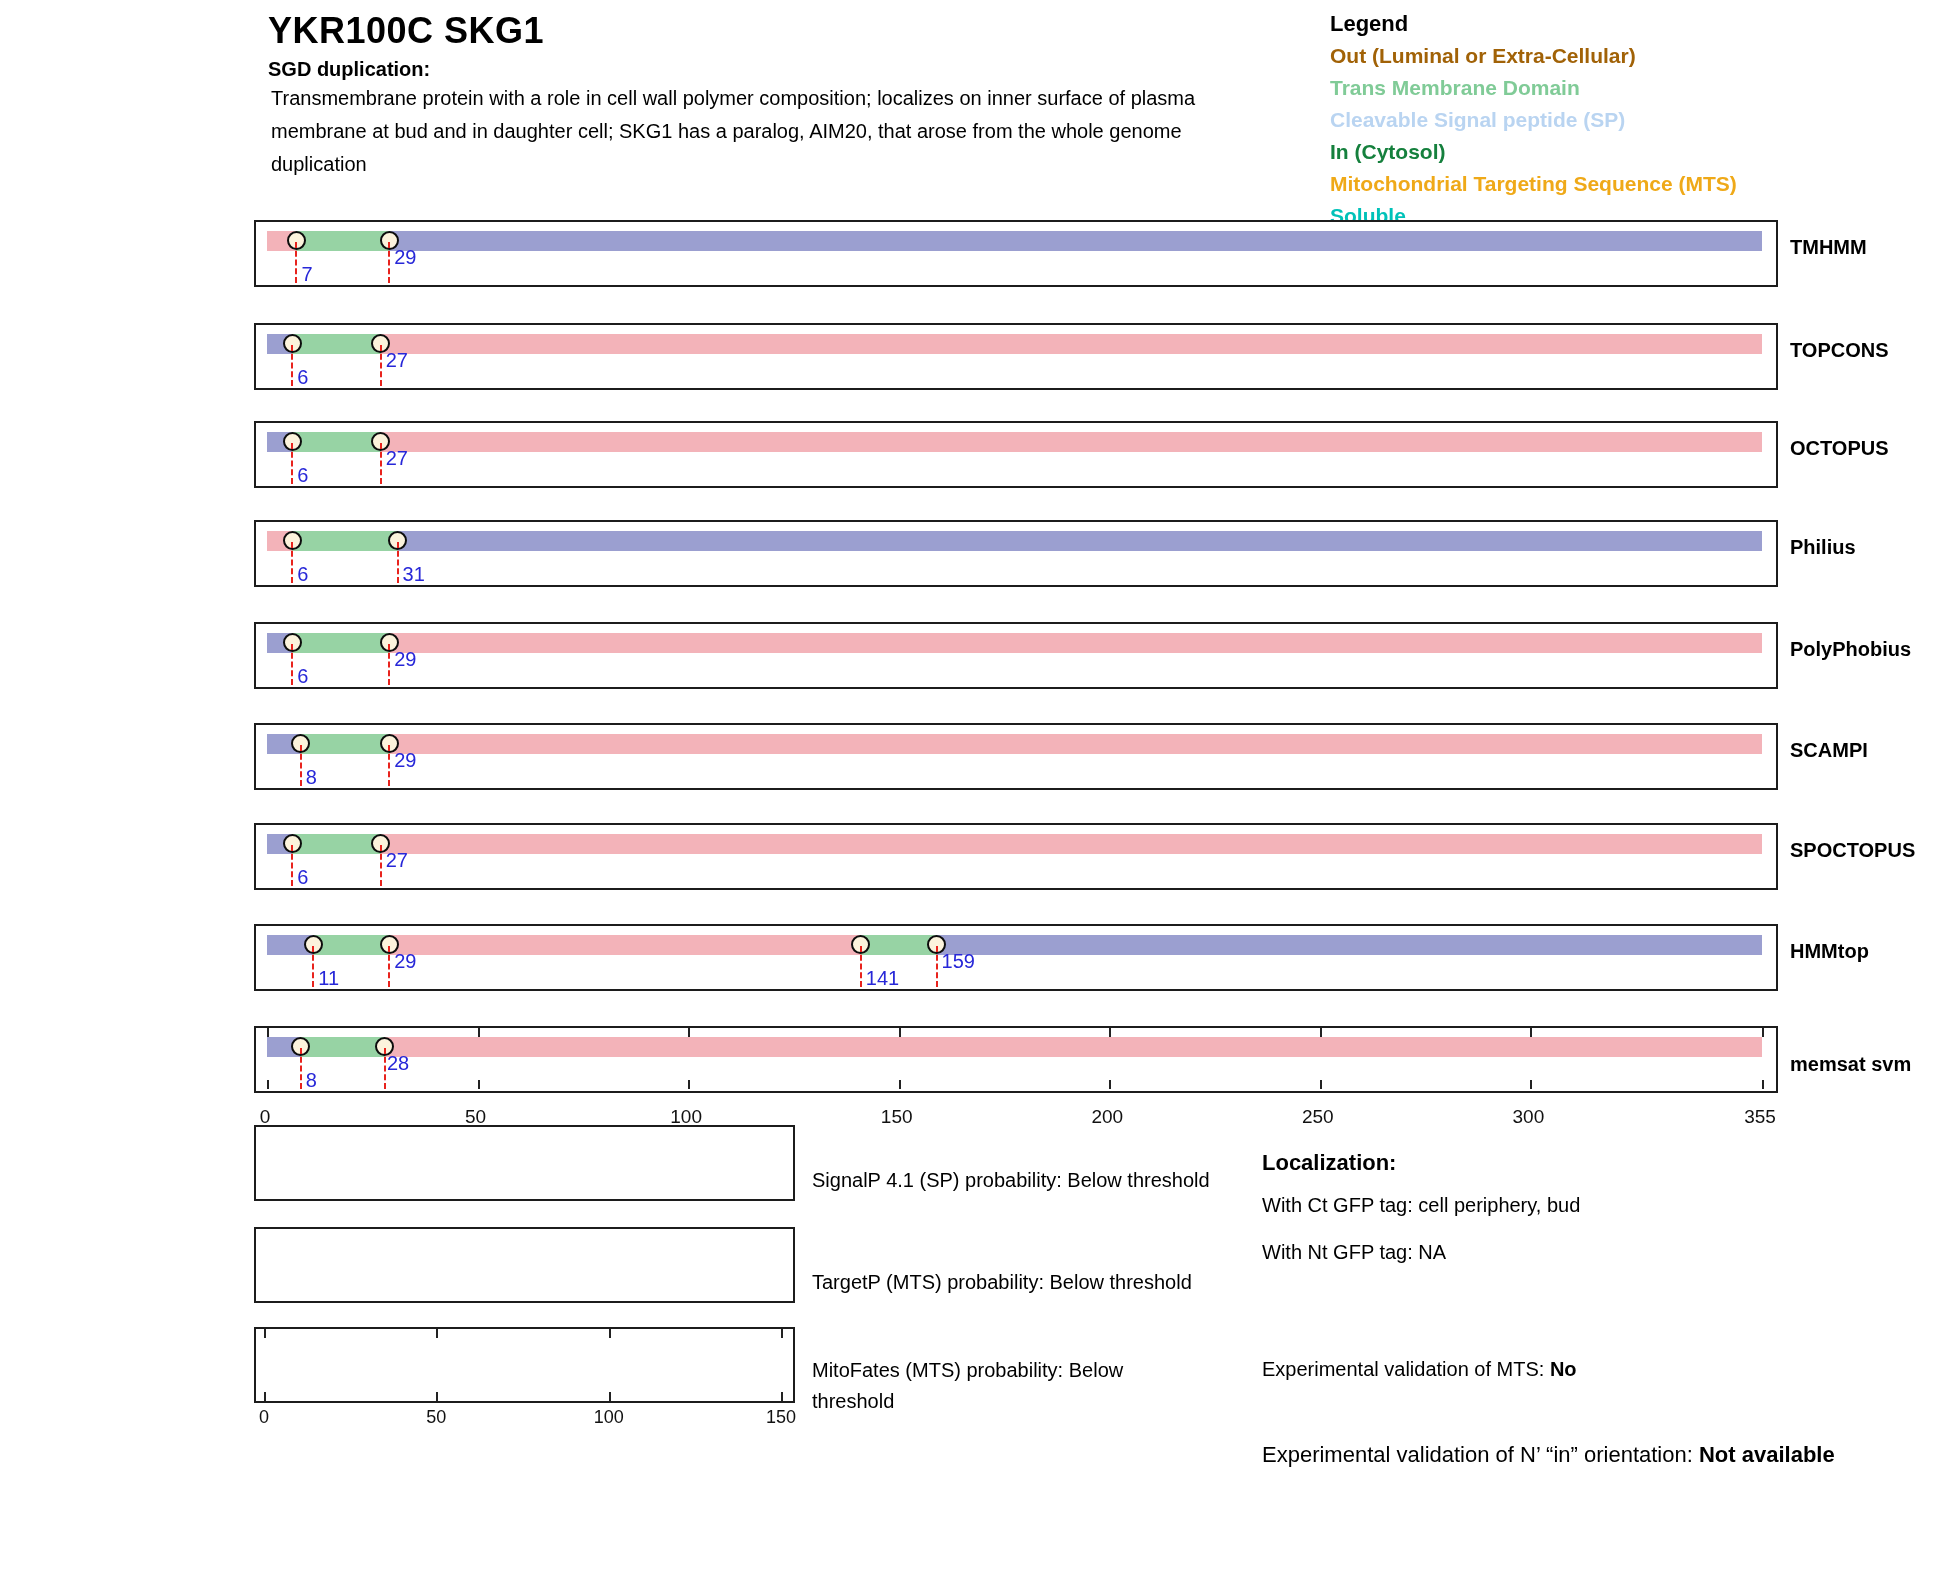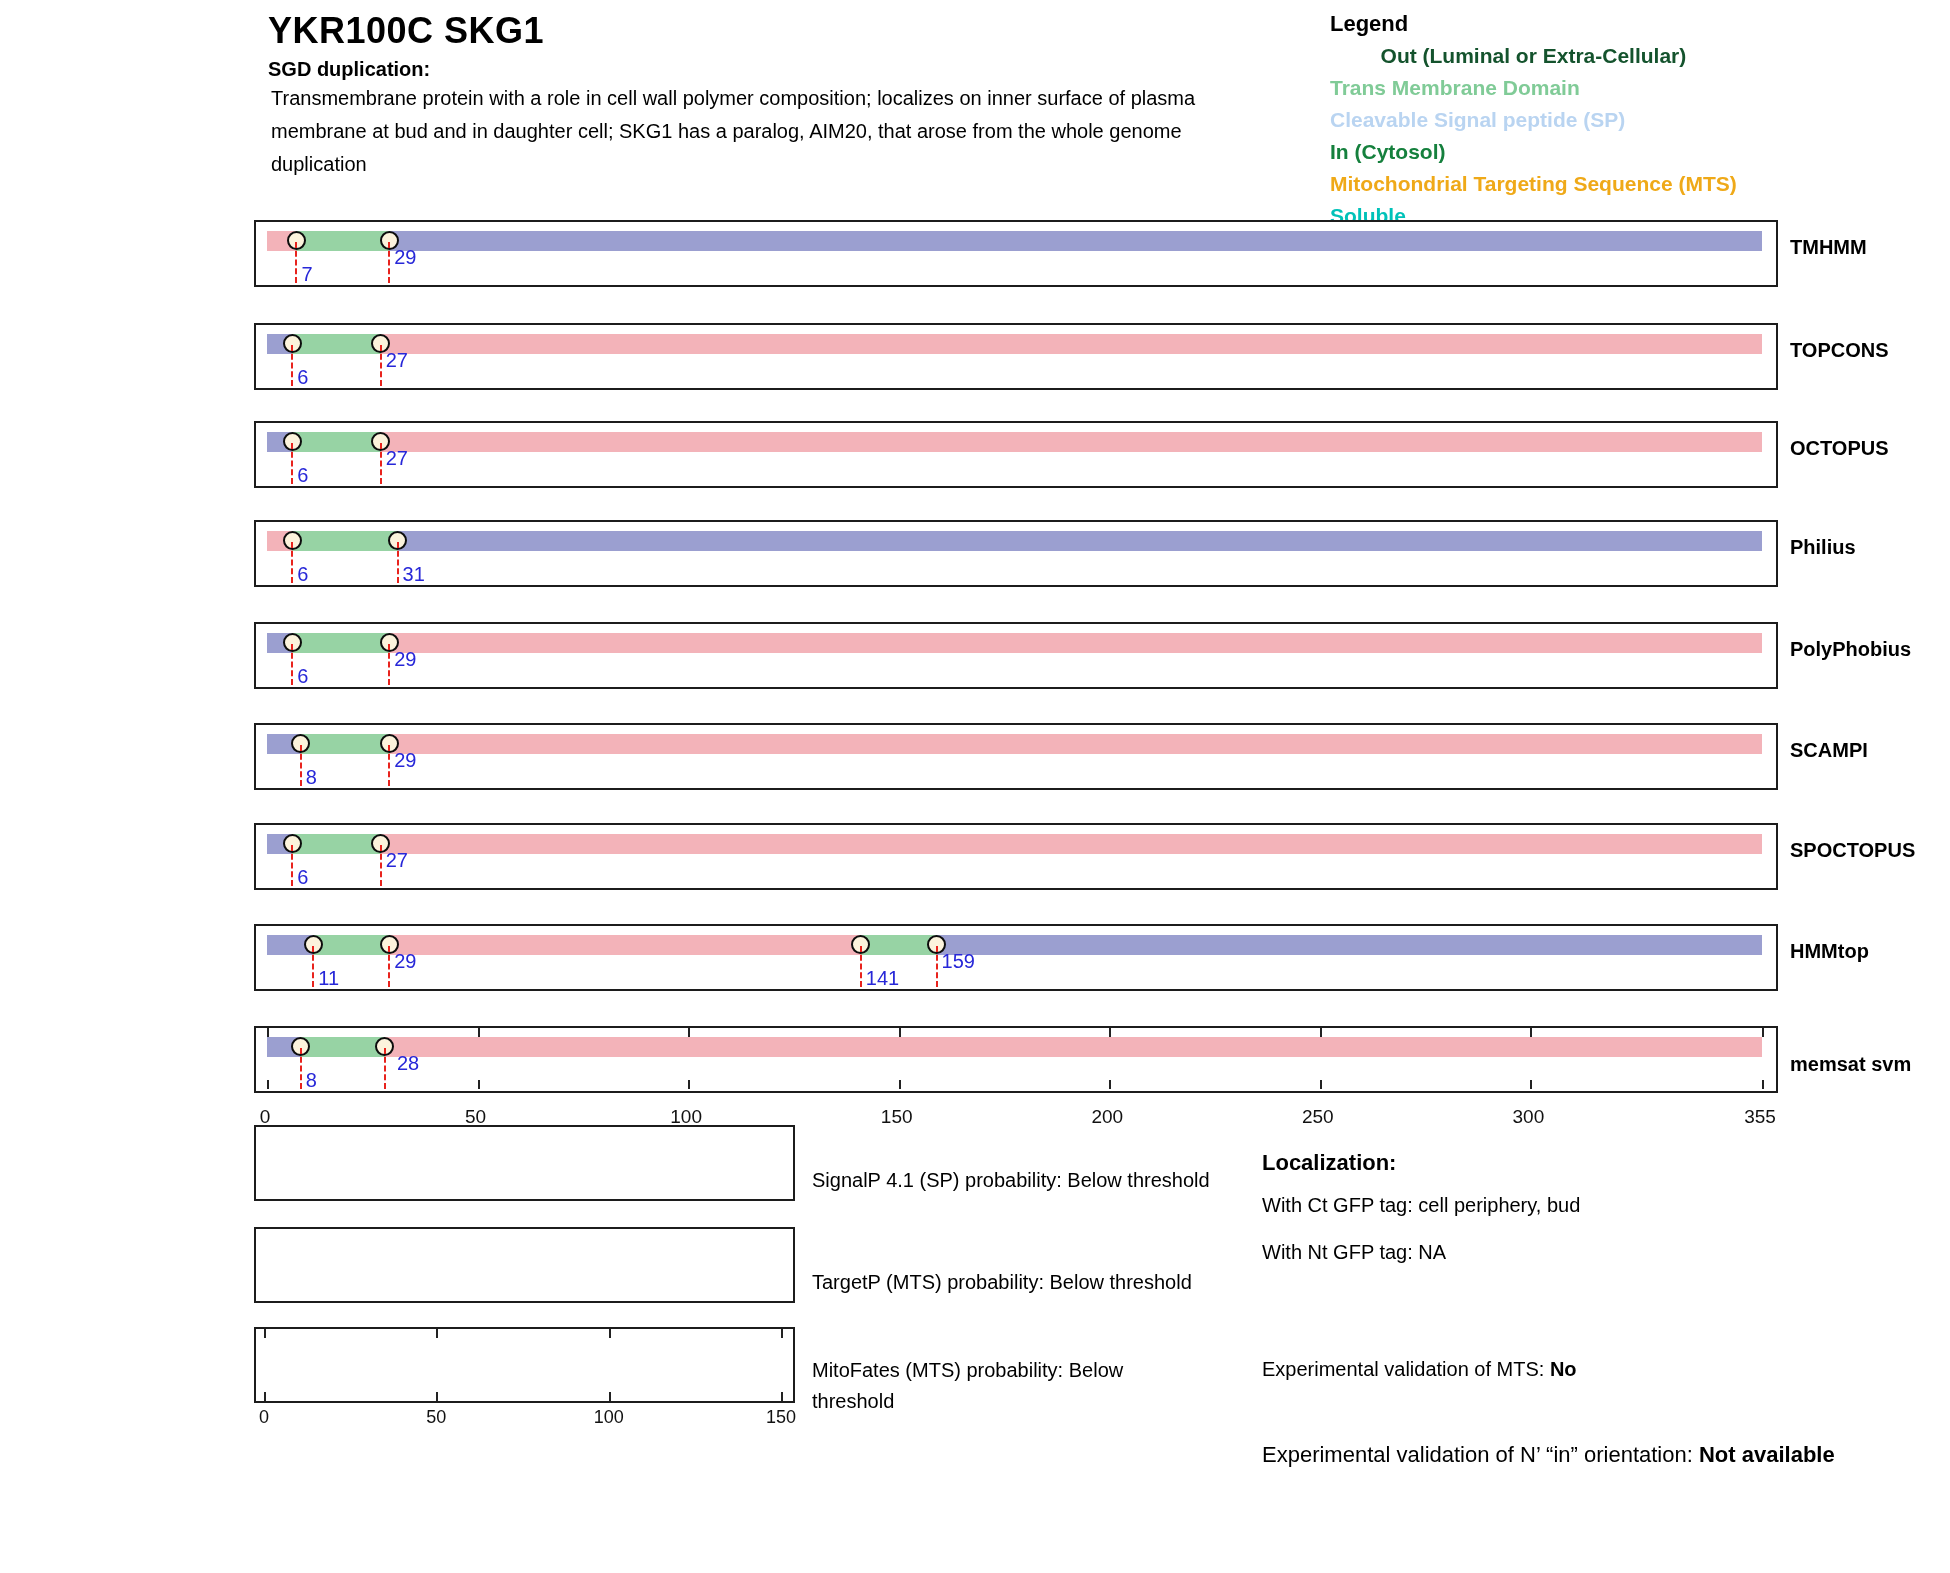--- a/index.html
+++ b/index.html
@@ -32,21 +32,21 @@
 <body>
 
 <div id="page">
   <div class="title">YKR100C  SKG1</div>
   <div class="sgd-label">SGD duplication:</div>
   <div class="desc">Transmembrane protein with a role in cell wall polymer composition; localizes on inner surface of plasma membrane at bud and in daughter cell; SKG1 has a paralog, AIM20, that arose from the whole genome duplication</div>
 
   <div class="legend">
     <div class="legend-title">Legend</div>
     <div id="legend-items">
-        <div class="legend-item" style="color: #14532d; text-align: center;">Out (Luminal or Extra-Cellular)</div>
+        <div class="legend-item" style="color: #a16207;">Out (Luminal or Extra-Cellular)</div>
         <div class="legend-item" style="color: rgb(128, 203, 151);">Trans Membrane Domain</div>
         <div class="legend-item" style="color: rgb(185, 212, 241);">Cleavable Signal peptide (SP)</div>
         <div class="legend-item" style="color: #15803d;">In (Cytosol)</div>
         <div class="legend-item" style="color: rgb(239, 169, 24);">Mitochondrial Targeting Sequence (MTS)</div>
         <div class="legend-item" style="color: rgb(0, 194, 185);">Soluble</div>
       </div>
   </div>
 
   <div id="tracks">
       <div class="track" style="top: 220px;">
@@ -171,21 +171,21 @@
         <div class="tickmark" style="left: 1063.82px; top: 52px; height: 9px;"></div>
         <div class="tickmark" style="left: 1274.38px; top: 0px; height: 9px;"></div>
         <div class="tickmark" style="left: 1274.38px; top: 52px; height: 9px;"></div>
         <div class="tickmark" style="left: 1506px; top: 0px; height: 9px;"></div>
         <div class="tickmark" style="left: 1506px; top: 52px; height: 9px;"></div>
         <div class="marker-circle" style="left: 35.1901px;"></div>
         <div class="marker-line" style="left: 43.6901px; height: 41px;"></div>
         <div class="marker-num" style="left: 49.6901px; top: 41px;">8</div>
         <div class="marker-circle" style="left: 119.415px;"></div>
         <div class="marker-line" style="left: 127.915px; height: 41px;"></div>
-        <div class="marker-num" style="left: 141px; top: 24px;">28</div>
+        <div class="marker-num" style="left: 131px; top: 24px;">28</div>
       </div>
       <div class="track-label" style="top: 1042px; margin-top: 11px;">memsat svm</div>
     </div>
   <div id="main-axis">
       <div class="axis-num" style="left: 230px; top: 1106px;">0</div>
       <div class="axis-num" style="left: 440.563px; top: 1106px;">50</div>
       <div class="axis-num" style="left: 651.127px; top: 1106px;">100</div>
       <div class="axis-num" style="left: 861.69px; top: 1106px;">150</div>
       <div class="axis-num" style="left: 1072.25px; top: 1106px;">200</div>
       <div class="axis-num" style="left: 1282.82px; top: 1106px;">250</div>

